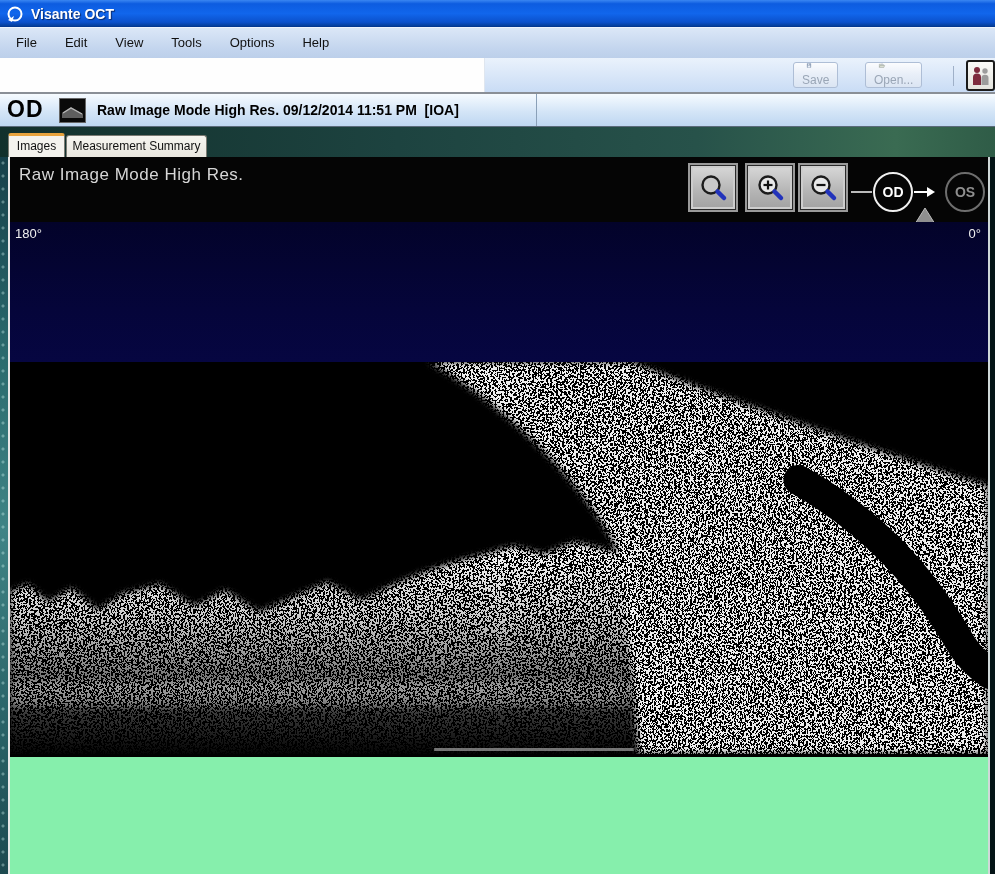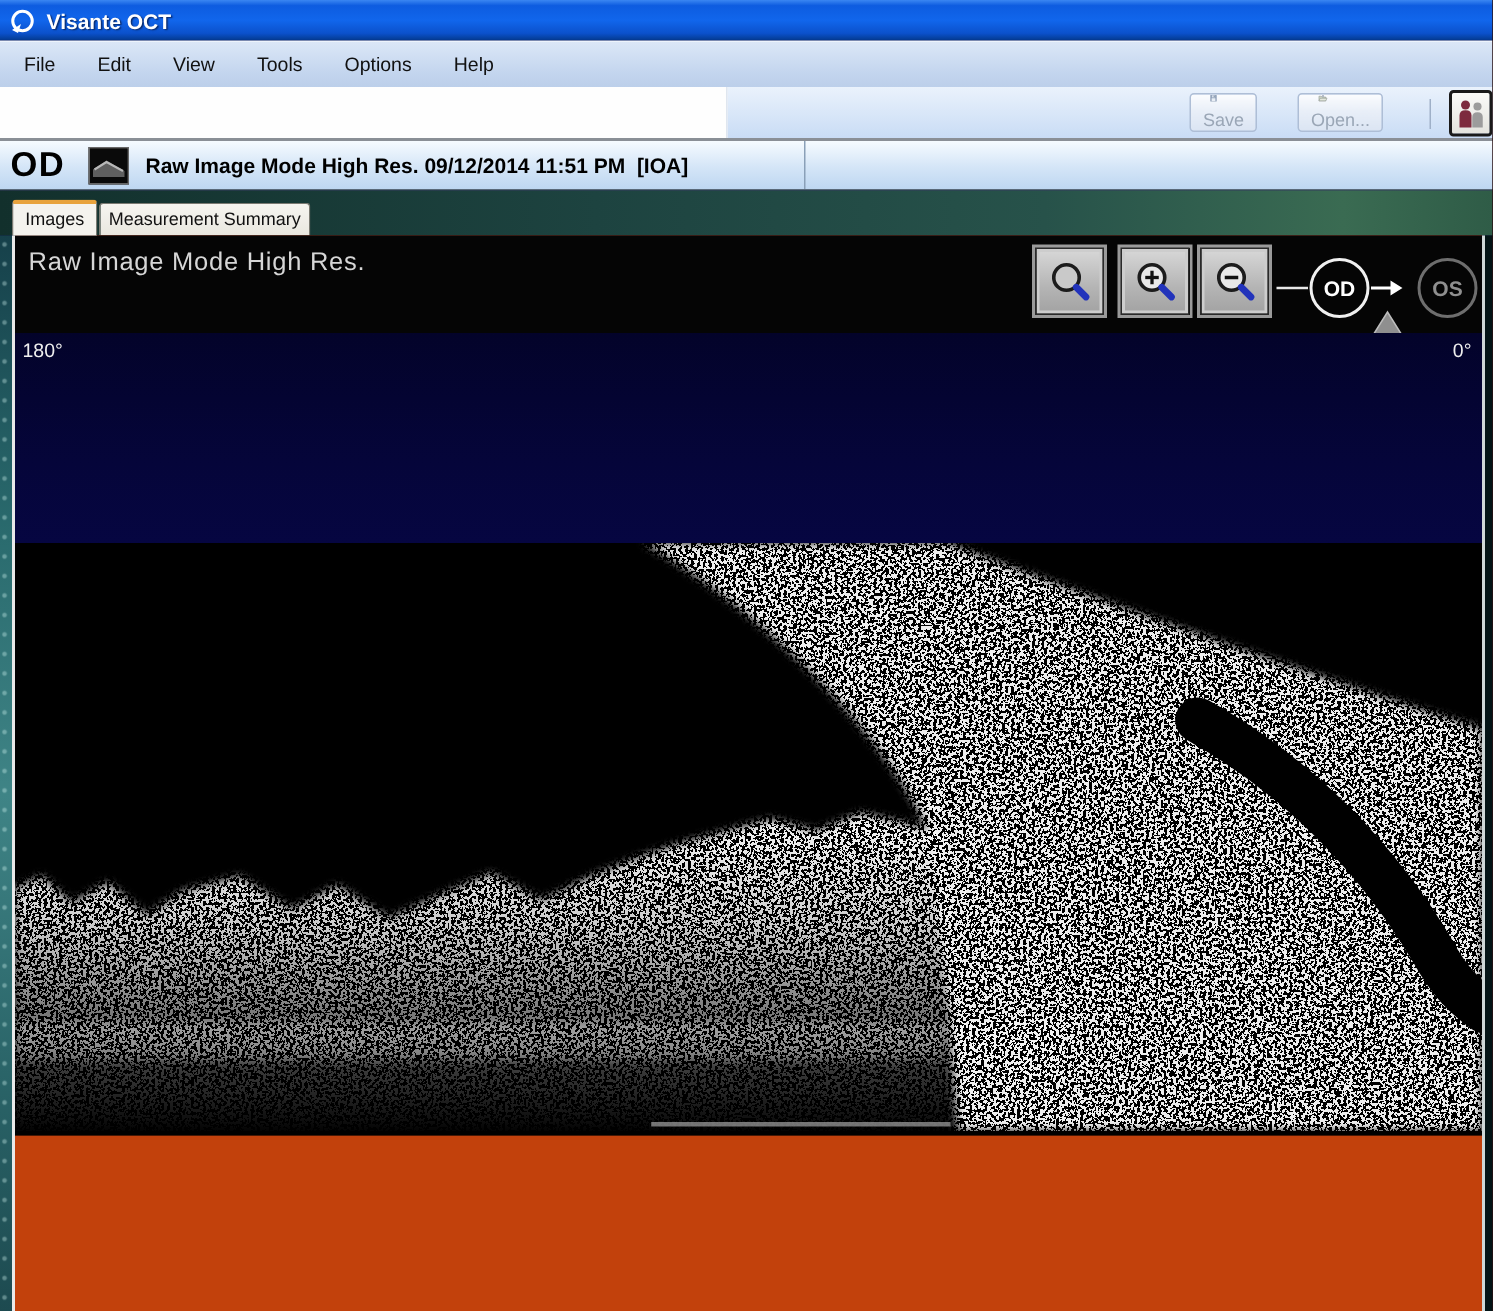--- a/index.html
+++ b/index.html
@@ -55,21 +55,21 @@
   #main { left:0; top:157px; width:995px; height:717px; }
   #teal-strip { left:0; top:0; width:8px; height:717px;
     background:linear-gradient(180deg,#16404a,#2a6b6e 28%,#3f8486 52%,#2a6468 78%,#1d4a50);
   }
   #teal-strip:after{ content:""; position:absolute; inset:0;
     background-image:radial-gradient(circle at 3px 6px, rgba(220,255,250,.35) 1px, transparent 2px);
     background-size:7px 13px; }
   #border-left { left:8px; top:0; width:2px; height:717px; background:#e9e9e9; }
   #border-right { left:988px; top:0; width:2px; height:717px; background:#cfd8d8; }
   #edge-right { left:990px; top:0; width:5px; height:717px; background:#041416; }
-  #panel { left:10px; top:0; width:978px; height:717px; background:#c2410c; }
+  #panel { left:10px; top:0; width:978px; height:717px; background:#86efac; }
 
   
   #viewer-header { left:0; top:0; width:978px; height:65px; background:#050505; }
   #viewer-title { left:9px; top:8px; font-size:17px; color:#d6d6d6; letter-spacing:.5px; }
   .zoom-btn { top:8px; width:46px; height:45px; border:1px solid #2a2a2a;
     background:linear-gradient(180deg,#d8d8d8,#b4b4b4 60%,#a2a2a2);
     box-shadow:0 0 0 2px #9a9a9a, inset 0 0 0 2px #cdcdcd;
     display:flex; align-items:center; justify-content:center; }
   #zb-1 { left:680px; } #zb-2 { left:737px; } #zb-3 { left:790px; }
   #eyesel { left:838px; top:8px; }

